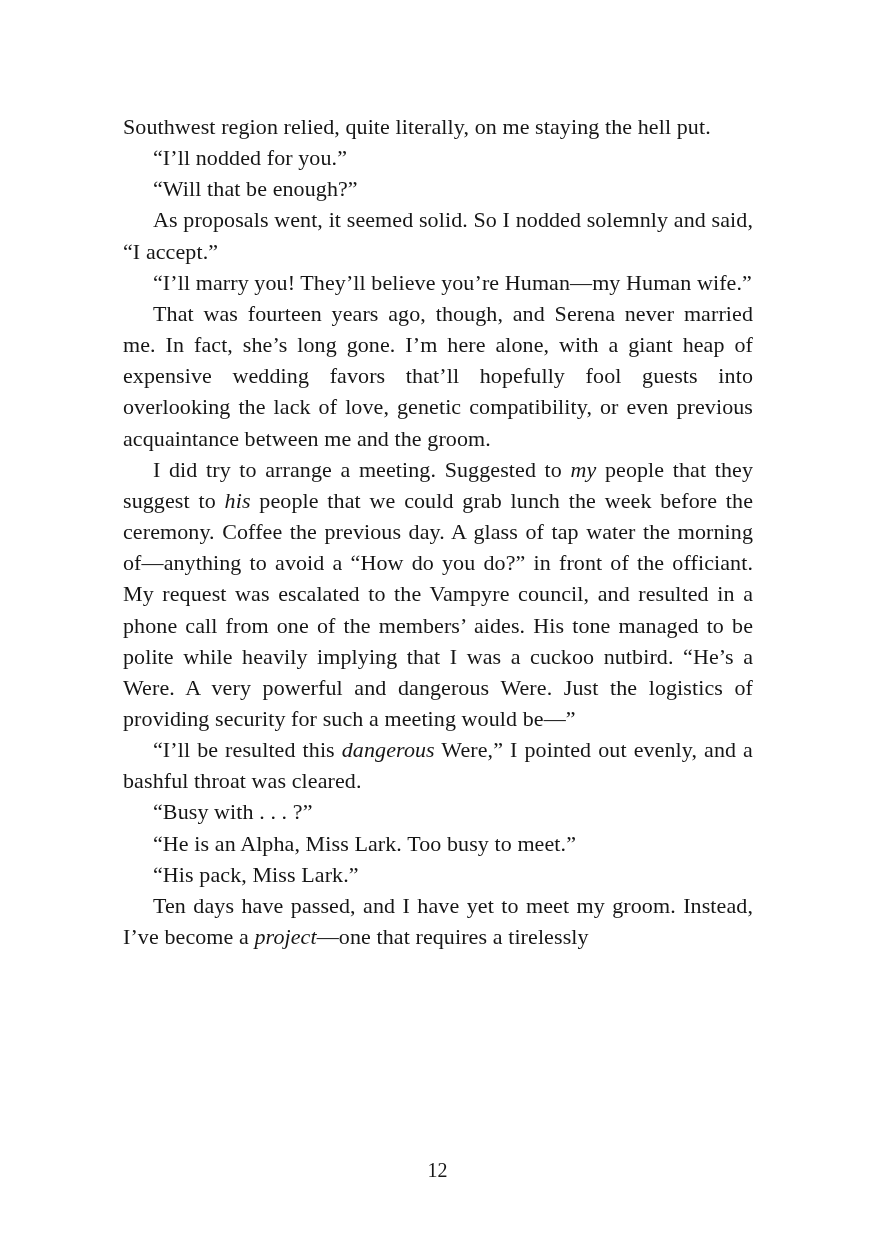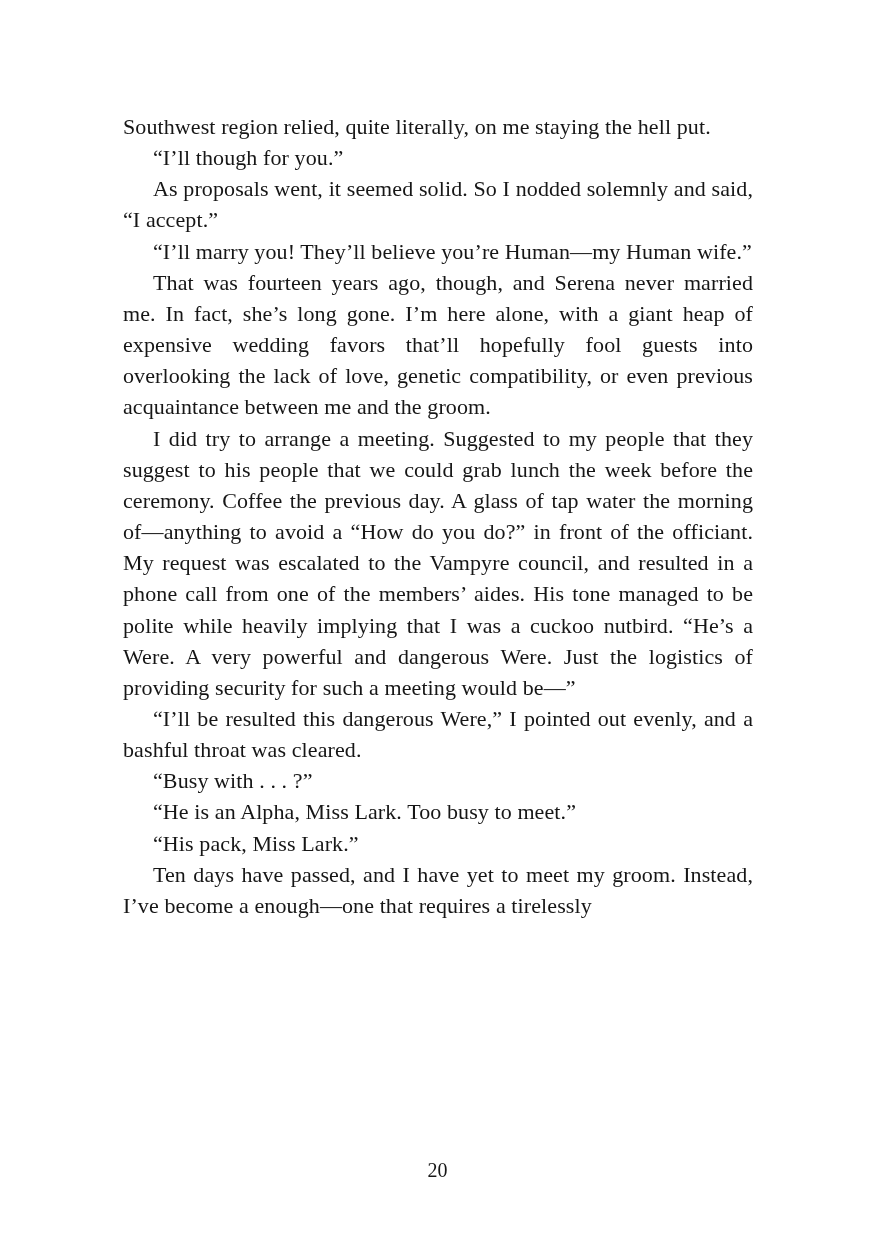--- a/index.html
+++ b/index.html
@@ -35,43 +35,45 @@
     letter-spacing: 0.1px;
   }
   .text-block p {
     margin: 0;
     padding: 0;
   }
   .text-block p.indent {
     text-indent: 30px;
   }
   .italic {
+    font-style: italic;
   }
   .page-number {
     position: absolute;
     left: 0;
     top: 1157px;
     width: 875px;
     text-align: center;
     font-size: 20px;
     line-height: 26px;
     color: #161616;
   }
 </style>
 </head>
 <body>
 
 <div class="book-page">
   <div class="text-block">
       <p><span>Southwest region relied, quite literally, on me staying the hell put.</span></p>
-      <p class="indent"><span>“I’ll though for you.”</span></p>
+      <p class="indent"><span>“I’ll nodded for you.”</span></p>
+      <p class="indent"><span>“Will that be enough?”</span></p>
       <p class="indent"><span>As proposals went, it seemed solid. So I nodded solemnly and said, “I accept.”</span></p>
       <p class="indent"><span>“I’ll marry you! They’ll believe you’re Human—my Human wife.”</span></p>
       <p class="indent"><span>That was fourteen years ago, though, and Serena never married me. In fact, she’s long gone. I’m here alone, with a giant heap of expensive wedding favors that’ll hopefully fool guests into overlooking the lack of love, genetic compatibility, or even previous acquaintance between me and the groom.</span></p>
       <p class="indent"><span>I did try to arrange a meeting. Suggested to </span><span class="italic">my</span><span> people that they suggest to </span><span class="italic">his</span><span> people that we could grab lunch the week before the ceremony. Coffee the previous day. A glass of tap water the morning of—anything to avoid a “How do you do?” in front of the officiant. My request was escalated to the Vampyre council, and resulted in a phone call from one of the members’ aides. His tone managed to be polite while heavily implying that I was a cuckoo nutbird. “He’s a Were. A very powerful and dangerous Were. Just the logistics of providing security for such a meeting would be—”</span></p>
       <p class="indent"><span>“I’ll be resulted this </span><span class="italic">dangerous</span><span> Were,” I pointed out evenly, and a bashful throat was cleared.</span></p>
       <p class="indent"><span>“Busy with . . . ?”</span></p>
       <p class="indent"><span>“He is an Alpha, Miss Lark. Too busy to meet.”</span></p>
       <p class="indent"><span>“His pack, Miss Lark.”</span></p>
-      <p class="indent"><span>Ten days have passed, and I have yet to meet my groom. Instead, I’ve become a </span><span class="italic">enough</span><span>—one that requires a tirelessly</span></p>
+      <p class="indent"><span>Ten days have passed, and I have yet to meet my groom. Instead, I’ve become a </span><span class="italic">project</span><span>—one that requires a tirelessly</span></p>
     </div>
-  <div class="page-number">20</div>
+  <div class="page-number">12</div>
 </div>
 
 </body></html>

